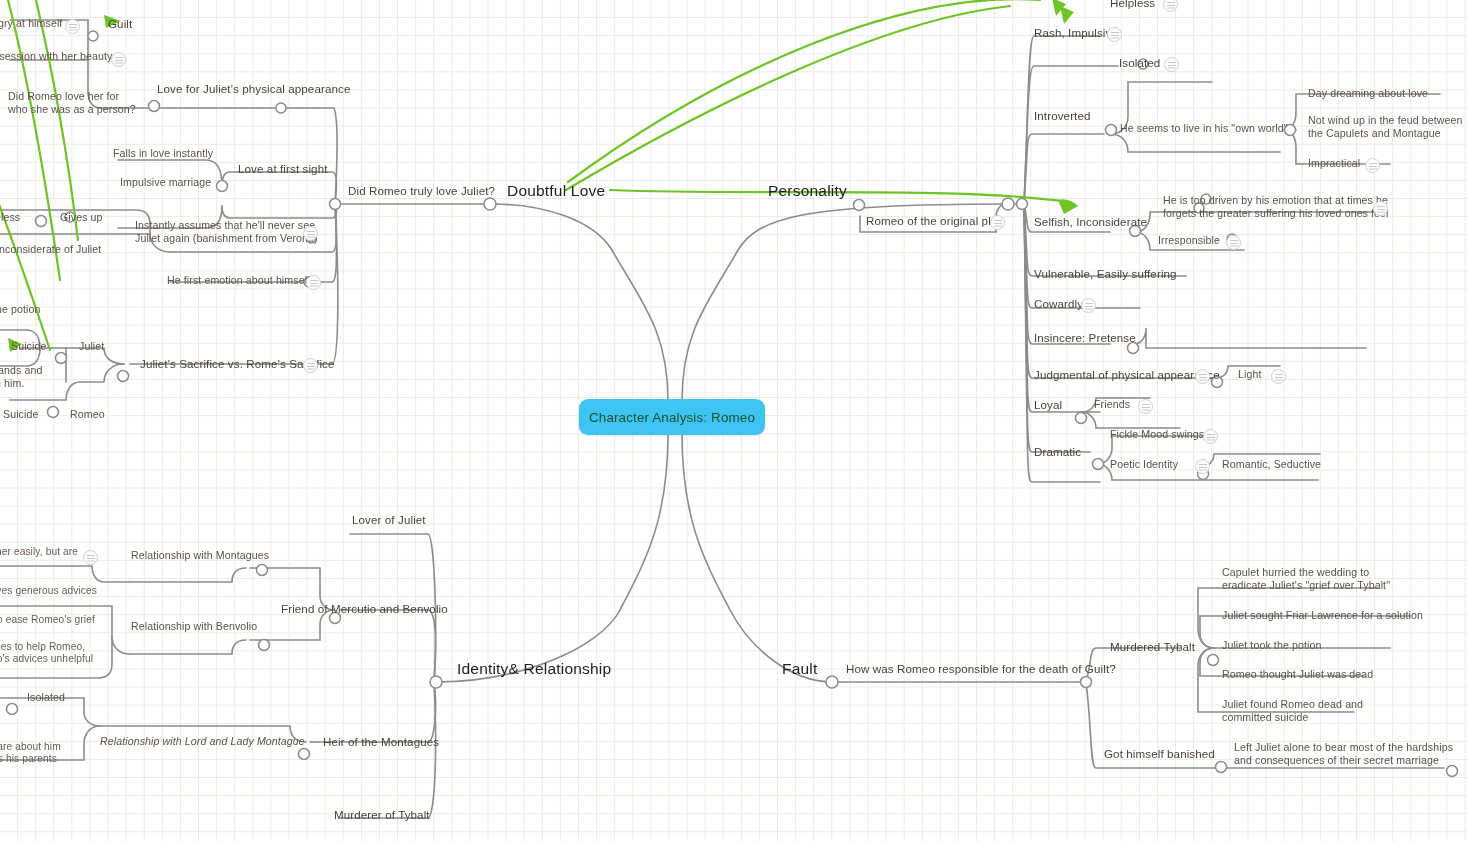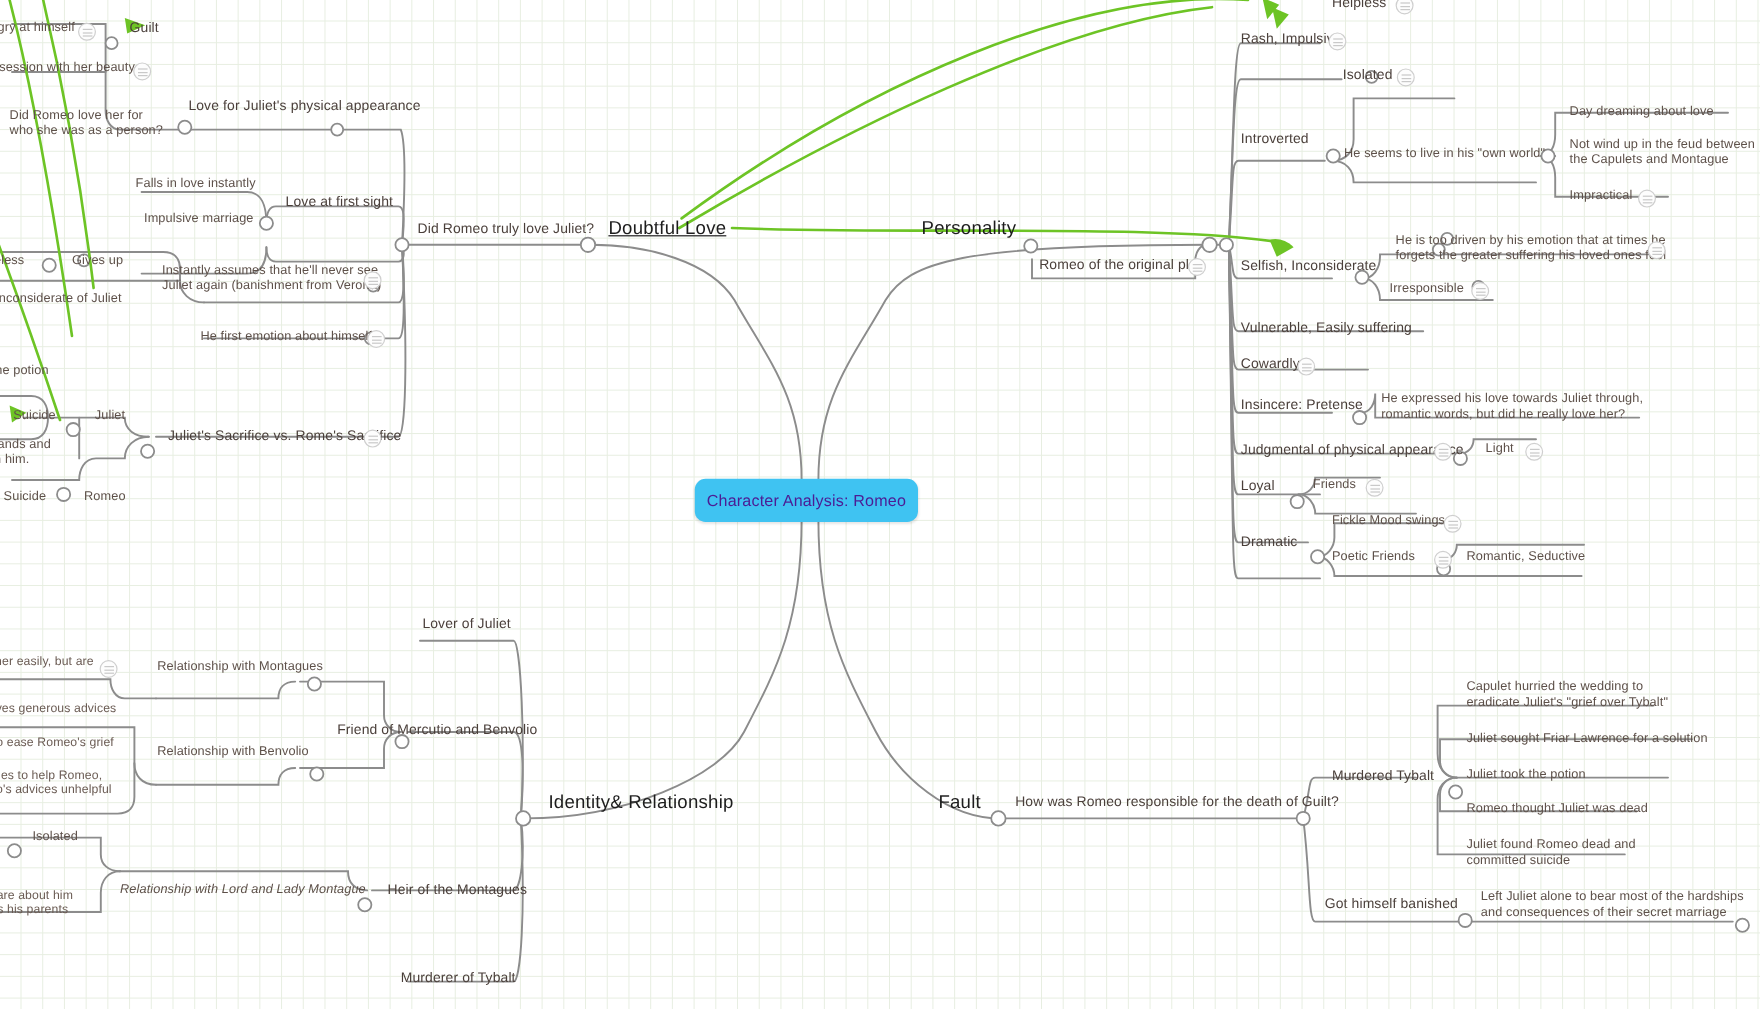--- a/index.html
+++ b/index.html
@@ -28,21 +28,21 @@
     line-height:1.22;
     letter-spacing:.1px;
   }
   .node.lvl1{font-size:15.5px;color:#1d1d1d;font-weight:400;letter-spacing:.2px;}
   .node.lvl2{font-size:11.6px;color:#4a3f3a;}
   .node.lvl3{font-size:10.6px;color:#5d5049;}
   .node.lvl4{font-size:10.2px;color:#6a5b53;}
   .central{
     position:absolute;
     background:#3fc3f2;
-    color:#4c1d95;
+    color:#14532d;
     border-radius:9px;
     font-size:13.4px;
     display:flex;align-items:center;justify-content:center;
     letter-spacing:.15px;
     box-shadow:0 1px 2px rgba(0,0,0,.10);
   }
   .noteicon{
     display:inline-block;
     width:13px;height:13px;
     border:1px solid #cfcfcf;
@@ -218,21 +218,21 @@
       <path d="M1066 4 L 1052 -2 L 1056 16 Z"></path>
       <path d="M1074 12 L 1060 6 L 1064 24 Z"></path>
       <path d="M1078 206 C 1072 200 1064 198 1058 200 L 1064 214 Z"></path>
       <path d="M121 21 L 104 15 L 106 28 Z"></path>
       <path d="M22 344 L 8 338 L 10 352 Z"></path>
     </g>
   </svg>
 
   <div class="central" style="left:579px;top:399px;width:186px;height:36px;">Character Analysis: Romeo</div>
 
-  <div class="node lvl1" style="left:507px;top:182px;text-decoration:underline;">Doubtful Love</div>
+  <div class="node lvl1" style="left:507px;top:182px;">Doubtful Love</div>
   <div class="node lvl1" style="left:768px;top:182px;">Personality</div>
   <div class="node lvl1" style="left:457px;top:660px;">Identity&amp; Relationship</div>
   <div class="node lvl1" style="left:782px;top:660px;">Fault</div>
 
   <div class="node lvl2" style="left:348px;top:184px;">Did Romeo truly love Juliet?</div>
 
   <div class="node lvl2" style="left:157px;top:82px;">Love for Juliet's physical appearance</div>
   <div class="node lvl3" style="left:8px;top:90px;">Did Romeo love her for
 who she was as a person?</div>
   <div class="node lvl3" style="left:-6px;top:50px;">ssession with her beauty</div>
@@ -286,34 +286,32 @@
   <div class="node lvl3" style="left:1163px;top:194px;">He is too driven by his emotion that at times he
 forgets the greater suffering his loved ones feel</div>
   <span class="noteicon" style="position:absolute;left:1370px;top:201px;"></span>
   <div class="node lvl3" style="left:1158px;top:234px;">Irresponsible</div>
   <span class="noteicon" style="position:absolute;left:1223px;top:235px;"></span>
 
   <div class="node lvl2" style="left:1034px;top:267px;">Vulnerable, Easily suffering</div>
   <div class="node lvl2" style="left:1034px;top:297px;">Cowardly</div>
   <span class="noteicon" style="position:absolute;left:1078px;top:298px;"></span>
   <div class="node lvl2" style="left:1034px;top:331px;">Insincere: Pretense</div>
-  <div class="node lvl3" style="left:1151px;top:326px;">He expressed his love towards Juliet through,
-romantic words, but did he really love her?</div>
   <div class="node lvl2" style="left:1034px;top:368px;">Judgmental of physical appearance</div>
   <span class="noteicon" style="position:absolute;left:1192px;top:369px;"></span>
   <div class="node lvl3" style="left:1238px;top:368px;">Light</div>
   <span class="noteicon" style="position:absolute;left:1268px;top:369px;"></span>
 
   <div class="node lvl2" style="left:1034px;top:398px;">Loyal</div>
   <div class="node lvl3" style="left:1094px;top:398px;">Friends</div>
   <span class="noteicon" style="position:absolute;left:1135px;top:399px;"></span>
   <div class="node lvl3" style="left:1110px;top:428px;">Fickle Mood swings</div>
   <span class="noteicon" style="position:absolute;left:1200px;top:429px;"></span>
   <div class="node lvl2" style="left:1034px;top:445px;">Dramatic</div>
-  <div class="node lvl3" style="left:1110px;top:458px;">Poetic Friends</div>
+  <div class="node lvl3" style="left:1110px;top:458px;">Poetic Identity</div>
   <span class="noteicon" style="position:absolute;left:1192px;top:459px;"></span>
   <div class="node lvl3" style="left:1222px;top:458px;">Romantic, Seductive</div>
 
   <div class="node lvl2" style="left:352px;top:513px;">Lover of Juliet</div>
   <div class="node lvl2" style="left:281px;top:602px;">Friend of Mercutio and Benvolio</div>
   <div class="node lvl3" style="left:131px;top:549px;">Relationship with Montagues</div>
   <div class="node lvl3" style="left:131px;top:620px;">Relationship with Benvolio</div>
   <div class="node lvl4" style="left:-7px;top:546px;">ther easily, but are
 )</div>
   <span class="noteicon" style="position:absolute;left:80px;top:550px;"></span>

